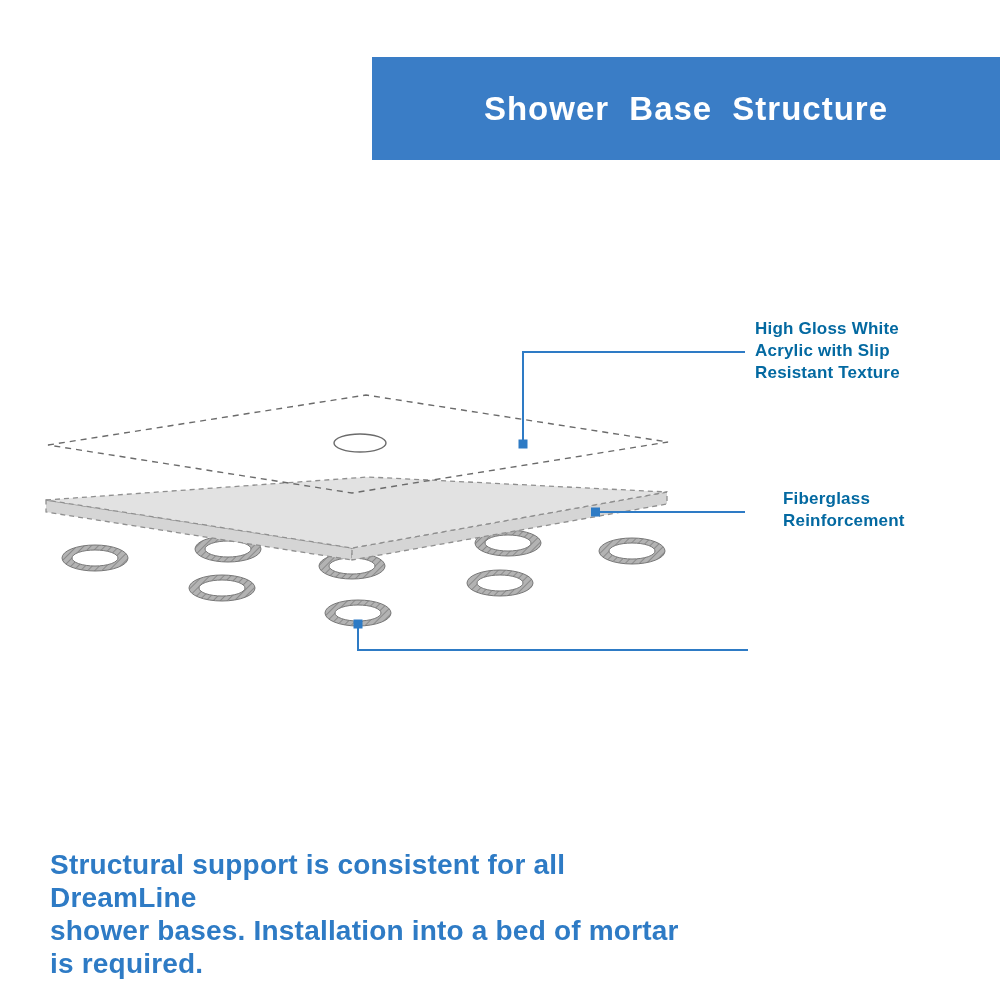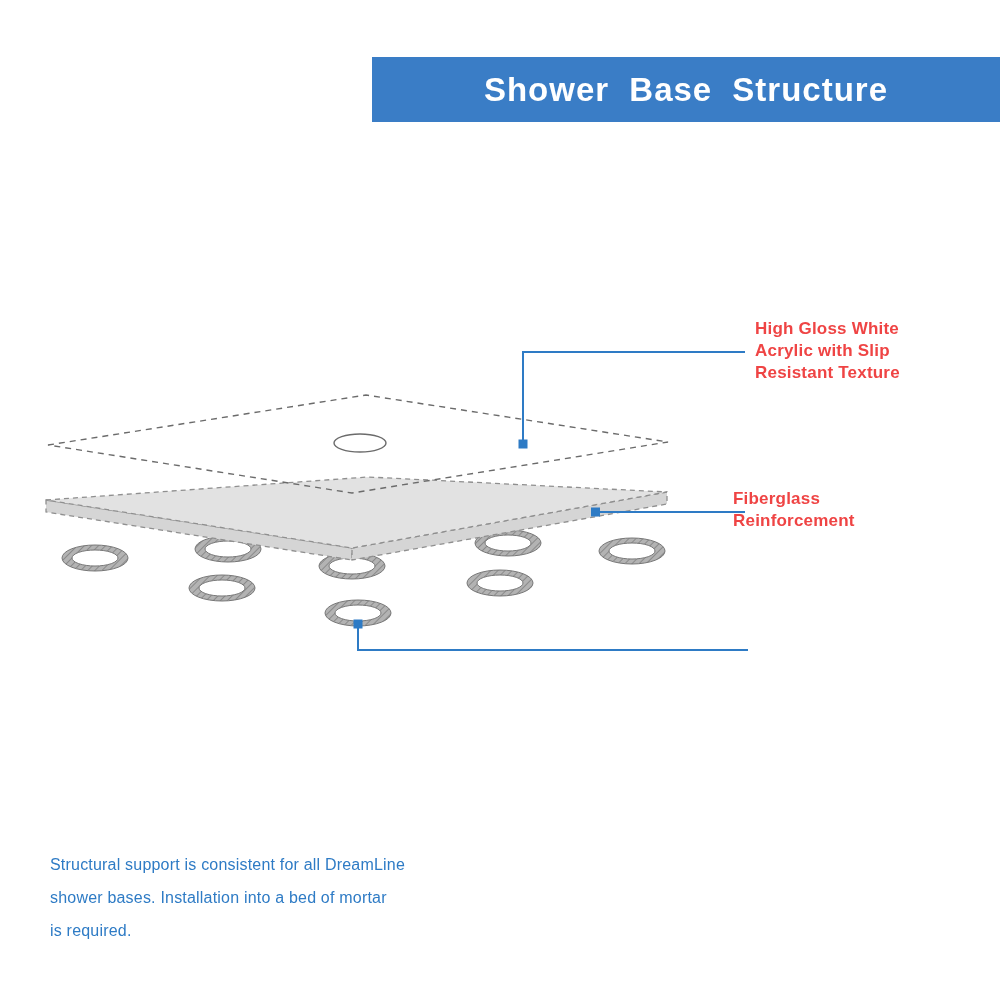--- a/index.html
+++ b/index.html
@@ -13,21 +13,21 @@
     width: 1000px;
     height: 1000px;
     background: #ffffff;
     overflow: hidden;
   }
   .banner {
     position: absolute;
     left: 372px;
     top: 57px;
     width: 628px;
-    height: 65px;
+    height: 103px;
     background: #3a7dc6;
     display: flex;
     align-items: center;
     justify-content: center;
   }
   .banner-title {
     color: #ffffff;
     font-size: 33px;
     font-weight: 700;
     letter-spacing: 1px;
@@ -36,38 +36,38 @@
   }
   .diagram-svg {
     position: absolute;
     left: 0;
     top: 0;
     width: 1000px;
     height: 1000px;
   }
   .callout-label {
     position: absolute;
-    color: #ef4444;
+    color: #0369a1;
     font-size: 17px;
     font-weight: 700;
     line-height: 22px;
     white-space: pre-line;
     letter-spacing: 0.2px;
   }
   #label-acrylic     { left: 755px; top: 318px; }
-  #label-fiberglass  { left: 733px; top: 488px; }
+  #label-fiberglass  { left: 783px; top: 488px; }
   #label-foundation  { left: 755px; top: 630px; }
   .footer-text {
     position: absolute;
     left: 50px;
     top: 848px;
     width: 640px;
     color: #2e7bc5;
-    font-size: 16px;
-    font-weight: 400;
+    font-size: 28px;
+    font-weight: 700;
     line-height: 33px;
     white-space: pre-line;
     letter-spacing: 0.2px;
   }
 </style>
 </head>
 <body>
 
 <div id="page">
 

